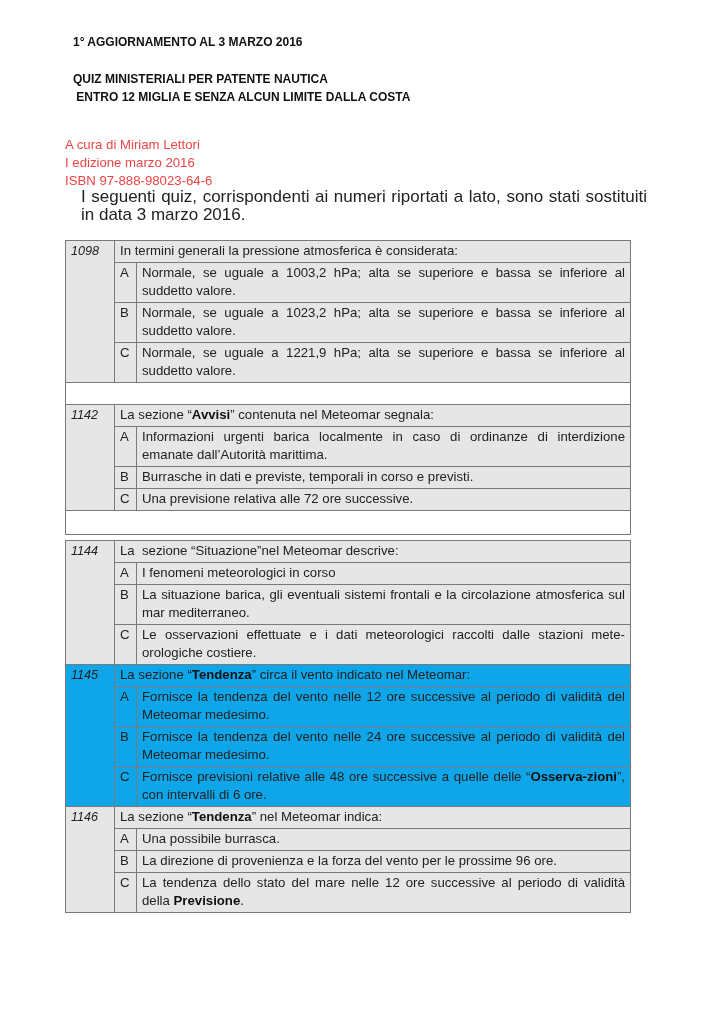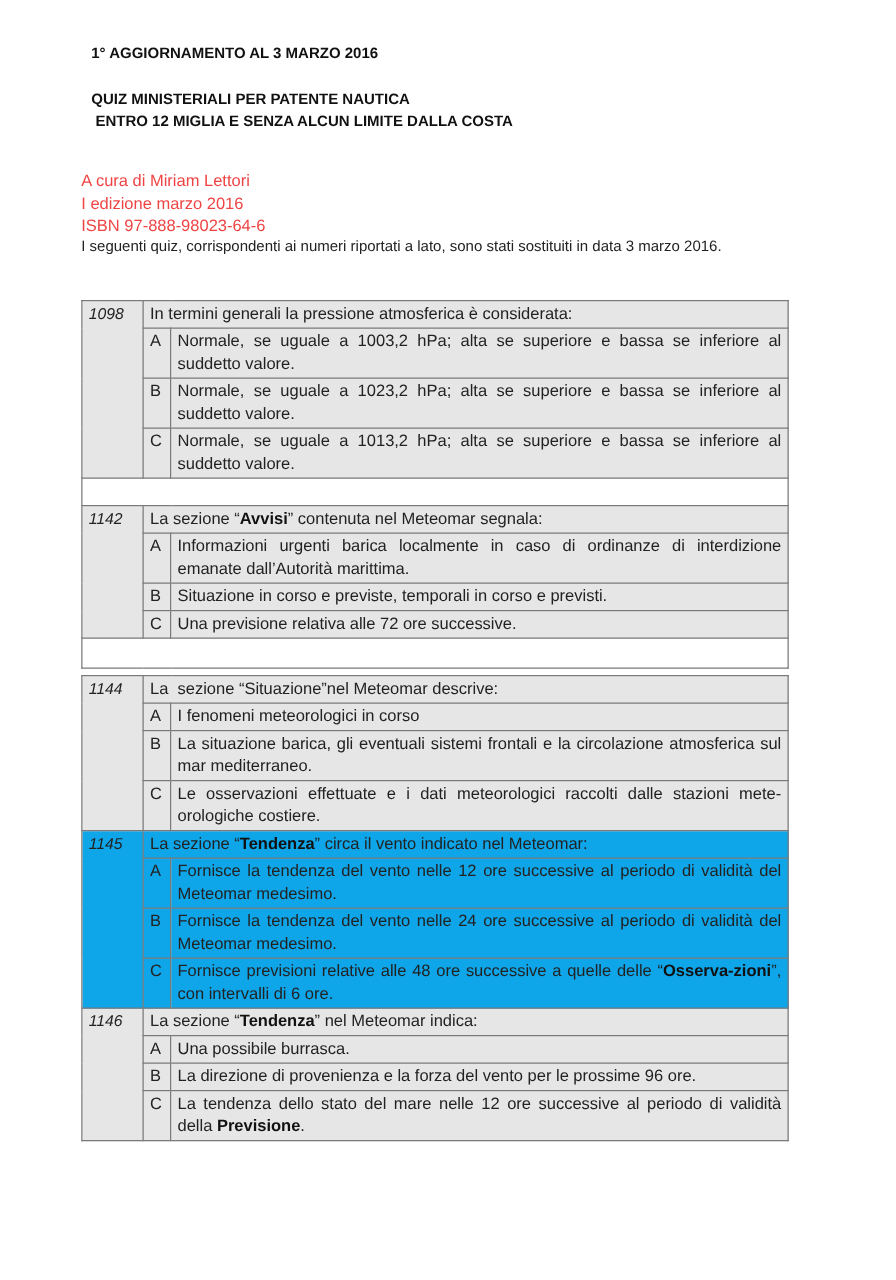--- a/index.html
+++ b/index.html
@@ -2,21 +2,21 @@
 <html><head>
 <meta charset="utf-8">
 <style>
   html, body { margin:0; padding:0; background:#ffffff; }
   body { width:717px; height:1024px; position:relative; overflow:hidden;
          font-family:"Liberation Sans", sans-serif; color:#222; }
   .page { position:absolute; left:65px; top:0; width:566px; }
   .h1 { position:absolute; top:35px; left:8px; font-weight:bold; font-size:12px; color:#111; white-space:nowrap; }
   .h2 { position:absolute; top:70px; left:8px; font-weight:bold; font-size:12px; color:#111; line-height:18px; white-space:pre; }
   .meta { position:absolute; top:136px; left:0; font-size:13.2px; line-height:18px; color:#ef4444; }
-  .intro { position:absolute; top:188px; left:0; width:566px; font-size:12px; line-height:18px; text-align:justify; color:#222; }
+  .intro { position:absolute; top:188px; left:16px; width:566px; font-size:17px; line-height:18px; text-align:justify; color:#222; }
   table.quiz { position:absolute; left:0; width:566px; border-collapse:collapse; font-size:13.2px; line-height:18px; color:#222; }
   table.quiz td { border:1px solid #7a7a7a; vertical-align:top; padding:1px 5px 2px 5px; }
   .gray td { background:#e6e6e6; }
   .white td { background:#0ea5e9; }
   td.num { width:38px; padding:4px 4px 0 5px; font-size:12.6px;font-style:italic; }
   td.letter { width:11px; text-align:left; padding-left:5px; padding-right:5px; }
   td.ans { text-align:justify; padding-left:5px; padding-right:5px; }
   td.q { padding-top:3px; padding-bottom:3px; }
   td.spacer { height:18px; background:#fff !important; }
   b { font-weight:bold; color:#111; }
@@ -46,36 +46,36 @@
     <tr class="gray">
       <td class="letter">A</td>
       <td class="ans">Normale, se uguale a 1003,2 hPa; alta se superiore e bassa se inferiore al suddetto valore.</td>
     </tr>
     <tr class="gray">
       <td class="letter">B</td>
       <td class="ans">Normale, se uguale a 1023,2 hPa; alta se superiore e bassa se inferiore al suddetto valore.</td>
     </tr>
     <tr class="gray">
       <td class="letter">C</td>
-      <td class="ans">Normale, se uguale a 1013,2 hPa; alta se superiore e bassa se inferiore al suddetto valore.</td>
+      <td class="ans">Normale, se uguale a 1221,9 hPa; alta se superiore e bassa se inferiore al suddetto valore.</td>
     </tr>
     <tr>
           <td class="spacer" colspan="3"></td>
         </tr>
     <tr class="gray">
       <td class="num" rowspan="4">1142</td>
       <td class="q" colspan="2"><span>La sezione “</span><b>Avvisi</b><span>” contenuta nel Meteomar segnala:</span></td>
     </tr>
     <tr class="gray">
       <td class="letter">A</td>
       <td class="ans">Informazioni urgenti barica localmente in caso di ordinanze di interdizione emanate dall’Autorità marittima.</td>
     </tr>
     <tr class="gray">
       <td class="letter">B</td>
-      <td class="ans">Situazione in corso e previste, temporali in corso e previsti.</td>
+      <td class="ans">Burrasche in dati e previste, temporali in corso e previsti.</td>
     </tr>
     <tr class="gray">
       <td class="letter">C</td>
       <td class="ans">Una previsione relativa alle 72 ore successive.</td>
     </tr>
     <tr>
           <td class="spacer" colspan="3" style="height:20px;"></td>
         </tr>
   </tbody>
     </table>

